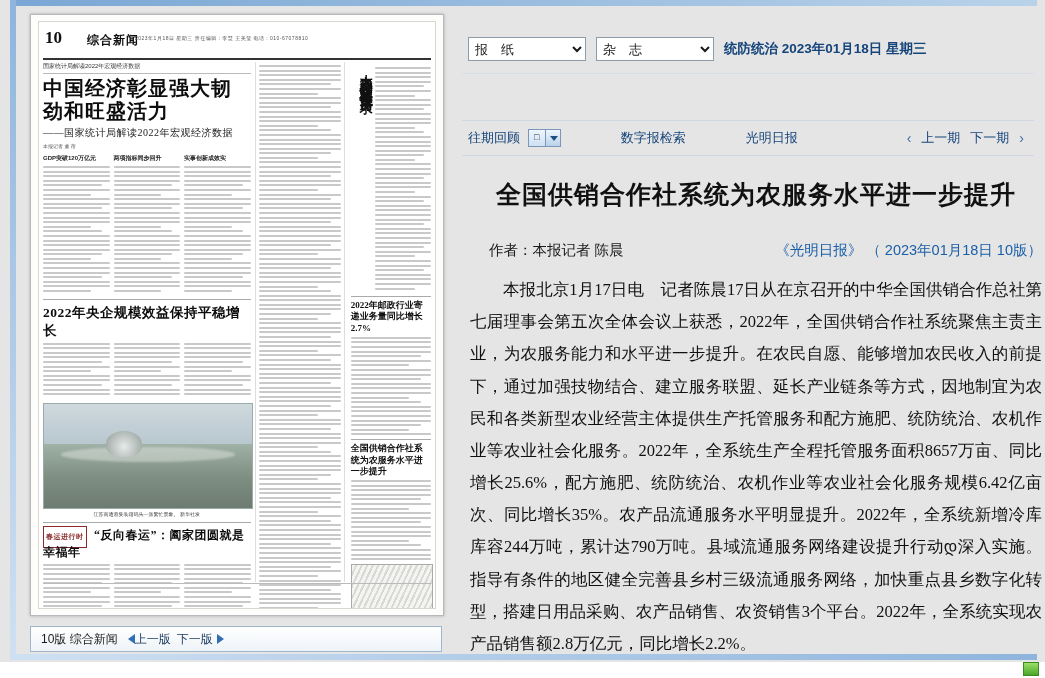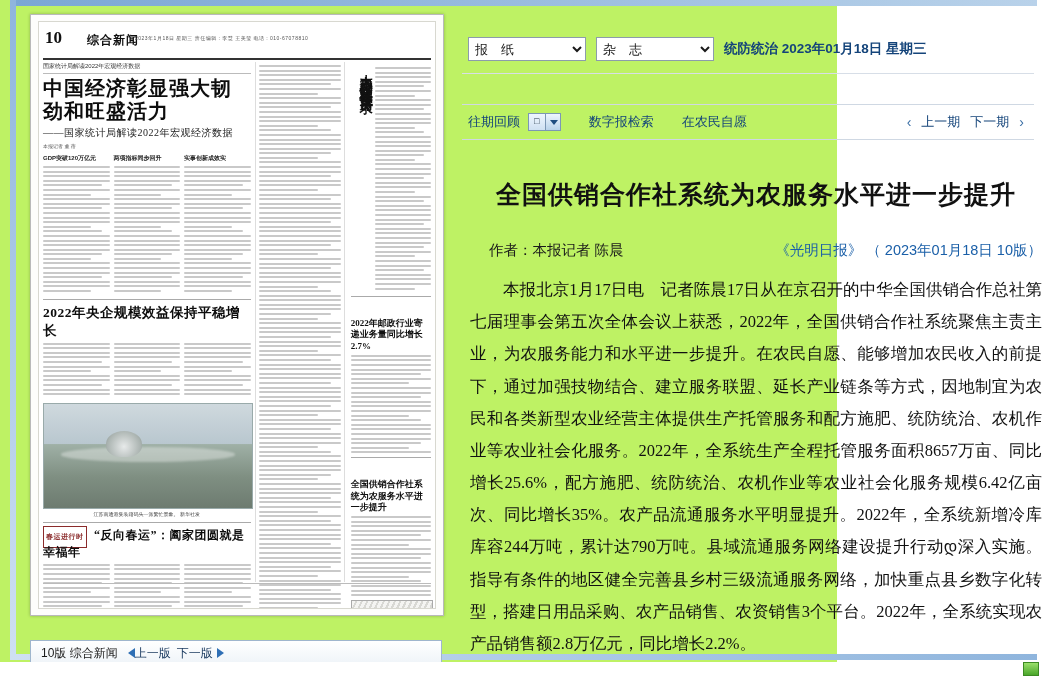--- a/index.html
+++ b/index.html
@@ -8,23 +8,23 @@
     background: #ffffff;
   }
   body {
     width: 1045px;
     height: 678px;
     font-family: "Liberation Sans", sans-serif;
     overflow: hidden;
   }
   .page {
     position: relative;
-    width: 837px;
+    width: 1045px;
     height: 678px;
-    background: #bef264;
+    background: #e5e5e5;
   }
 
   
   .left-pane {
     position: absolute;
     left: 10px;
     top: 6px;
     width: 445px;
     height: 640px;
   }
@@ -214,21 +214,21 @@
     letter-spacing: 2px;
     height: 140px;
     margin: 2px auto 4px 6px;
   }
   .np-small-head {
     font-family: "Liberation Serif", serif;
     font-size: 9px;
     font-weight: bold;
     color: #111;
     border-top: 1px solid #aaa;
-    padding-top: 21px;
+    padding-top: 3px;
     margin-top: 4px;
     line-height: 1.25;
   }
   .np-art-photo {
     width: 100%;
     height: 86px;
     margin-top: 4px;
     border: 1px solid #aaa;
     background:
       repeating-linear-gradient(115deg, #f4f4f2 0px, #f4f4f2 3px, #d8d8d4 3px, #d8d8d4 5px),
@@ -255,21 +255,21 @@
     border-top: 1px solid #bbb;
     font-size: 5px;
     color: #666;
     padding-top: 2px;
   }
 
   
   .page-toolbar {
     position: absolute;
     left: 20px;
-    top: 634px;
+    top: 620px;
     width: 410px;
     height: 24px;
     background: linear-gradient(to bottom, #ffffff 0%, #eef3f8 100%);
     border: 1px solid #9fb6cd;
     display: flex;
     align-items: center;
     font-size: 12px;
     color: #16365c;
   }
   .page-toolbar .pt-label {
@@ -314,28 +314,29 @@
     padding-left: 2px;
   }
   .date-label {
     font-size: 13.5px;
     color: #14447a;
     font-weight: bold;
     white-space: nowrap;
   }
   .toolbar-nav {
     position: absolute;
-    left: 0; top: 104px;
+    left: 0; top: 120px;
     width: 572px; height: 34px;
     border-top: 1px solid #cfd8e3;
     border-bottom: 1px solid #cfd8e3;
     display: flex;
     align-items: center;
     font-size: 13px;
     color: #14447a;
+    gap: 32px;
   }
   .tn-item { padding: 0 14px; cursor: pointer; white-space: nowrap; }
   .tn-item.first { padding-left: 6px; }
   .spin {
     display: inline-flex;
     align-items: center;
     margin-left: 4px;
     vertical-align: middle;
   }
   .spin .sbox {
@@ -946,21 +947,21 @@
 
     <div class="toolbar-nav">
       <span class="tn-item first">
         <span>往期回顾</span>
         <span class="spin">
           <span class="sbox">□</span>
           <span class="sarrow"></span>
         </span>
       </span>
       <span class="tn-item">数字报检索</span>
-      <span class="tn-item">在农民自愿</span>
+      <span class="tn-item">光明日报</span>
       <span class="nav-right">
         <span class="chev">‹</span>
         <span>上一期</span>
         <span>下一期</span>
         <span class="chev">›</span>
       </span>
     </div>
 
     <div class="article">
       <div class="art-title">全国供销合作社系统为农服务水平进一步提升</div>

